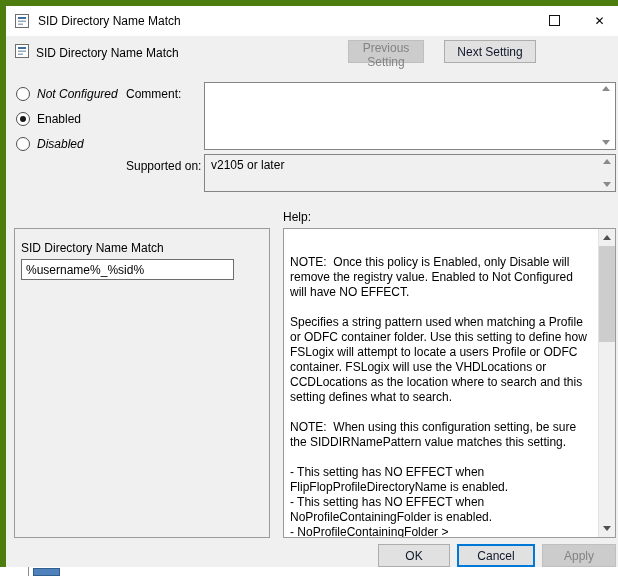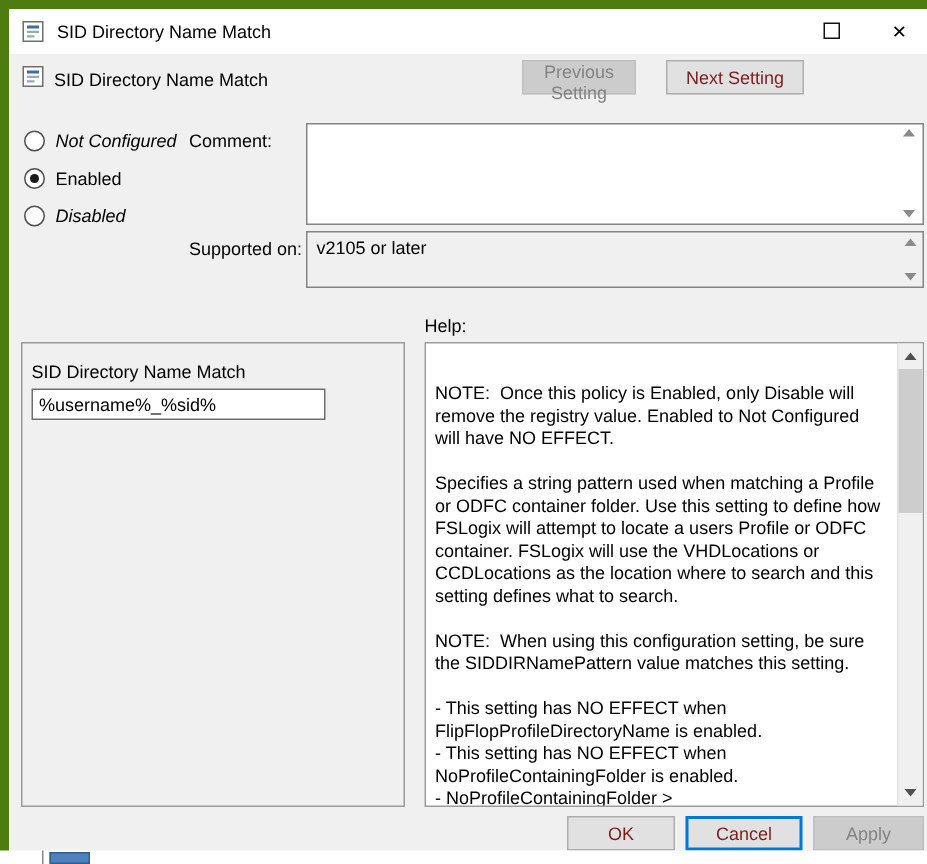--- a/index.html
+++ b/index.html
@@ -16,21 +16,21 @@
   .title-text{position:absolute;left:32px;top:0;line-height:30px;}
   .win-btn{position:absolute;top:0;width:45px;height:29px;display:flex;align-items:center;justify-content:center;cursor:default;background:#fff;border:none;}
   .win-btn.maximize{right:45px;}
   .win-btn.close{right:0;}
   .max-glyph{width:9px;height:9px;border:1px solid #111;}
   .close-glyph{font-size:12px;line-height:1;}
   
   .header-icon{position:absolute;left:8px;top:37px;width:16px;height:16px;}
   .header-label{position:absolute;left:30px;top:40px;}
   .btn{position:absolute;box-sizing:border-box;background:#e1e1e1;border:1px solid #adadad;
-    font-family:inherit;font-size:12px;color:#7f1d1d;padding:0;}
+    font-family:inherit;font-size:12px;color:#0f172a;padding:0;}
   .btn.disabled{background:#cccccc;border-color:#bfbfbf;color:#838383;}
   .btn-prev{left:342px;top:34px;width:76px;height:23px;}
   .btn-next{left:438px;top:34px;width:92px;height:23px;}
   
   .radio-row{position:absolute;left:10px;height:16px;display:flex;align-items:center;gap:7px;}
   .radio-row.r1{top:80px;font-style:italic;} .radio-row.r2{top:105px;} .radio-row.r3{top:130px;font-style:italic;}
   .radio-circle{width:12px;height:12px;border-radius:50%;border:1px solid #4e4e4e;background:#fff;position:relative;flex:0 0 auto;}
   .radio-circle.checked::after{content:"";position:absolute;left:3px;top:3px;width:6px;height:6px;border-radius:50%;background:#1a1a1a;}
   
   .comment-label{position:absolute;left:120px;top:81px;}
@@ -42,21 +42,21 @@
   .mini-up,.mini-down{position:absolute;right:4px;width:0;height:0;
     border-left:4px solid transparent;border-right:4px solid transparent;}
   .mini-up{top:4px;border-bottom:5px solid #8a8a8a;}
   .mini-down{bottom:4px;border-top:5px solid #8a8a8a;}
   
   .options-section-label{position:absolute;left:20px;top:204px;margin-top:24px;}
   .help-section-label{position:absolute;left:277px;top:204px;}
   .options-panel{position:absolute;left:8px;top:222px;width:256px;height:310px;box-sizing:border-box;
     border:1px solid #9b9b9b;background:#f0f0f0;}
   .options-field-label{position:absolute;left:6px;top:12px;}
-  .options-input{position:absolute;left:6px;top:30px;width:196px;height:21px;box-sizing:border-box;
+  .options-input{position:absolute;left:6px;top:30px;width:213px;height:21px;box-sizing:border-box;
     border:1px solid #6d6d6d;background:#fff;font-family:inherit;font-size:12px;padding:0 4px;}
   .help-panel{position:absolute;left:277px;top:222px;width:333px;height:310px;box-sizing:border-box;
     border:1px solid #9b9b9b;background:#fff;}
   .help-text{position:absolute;left:0;top:0;right:17px;bottom:0;padding:3px 6px 0 6px;
     white-space:pre-wrap;line-height:15px;overflow:hidden;margin-top:23px;}
   .help-scrollbar{position:absolute;right:0;top:0;width:17px;height:100%;background:#f0f0f0;border-left:1px solid #e3e3e3;box-sizing:border-box;}
   .sb-btn{position:absolute;left:0;width:16px;height:17px;display:flex;align-items:center;justify-content:center;}
   .sb-btn.up{top:0;} .sb-btn.down{bottom:0;}
   .tri-up{width:0;height:0;border-left:4px solid transparent;border-right:4px solid transparent;border-bottom:5px solid #505050;}
   .tri-down{width:0;height:0;border-left:4px solid transparent;border-right:4px solid transparent;border-top:5px solid #505050;}

